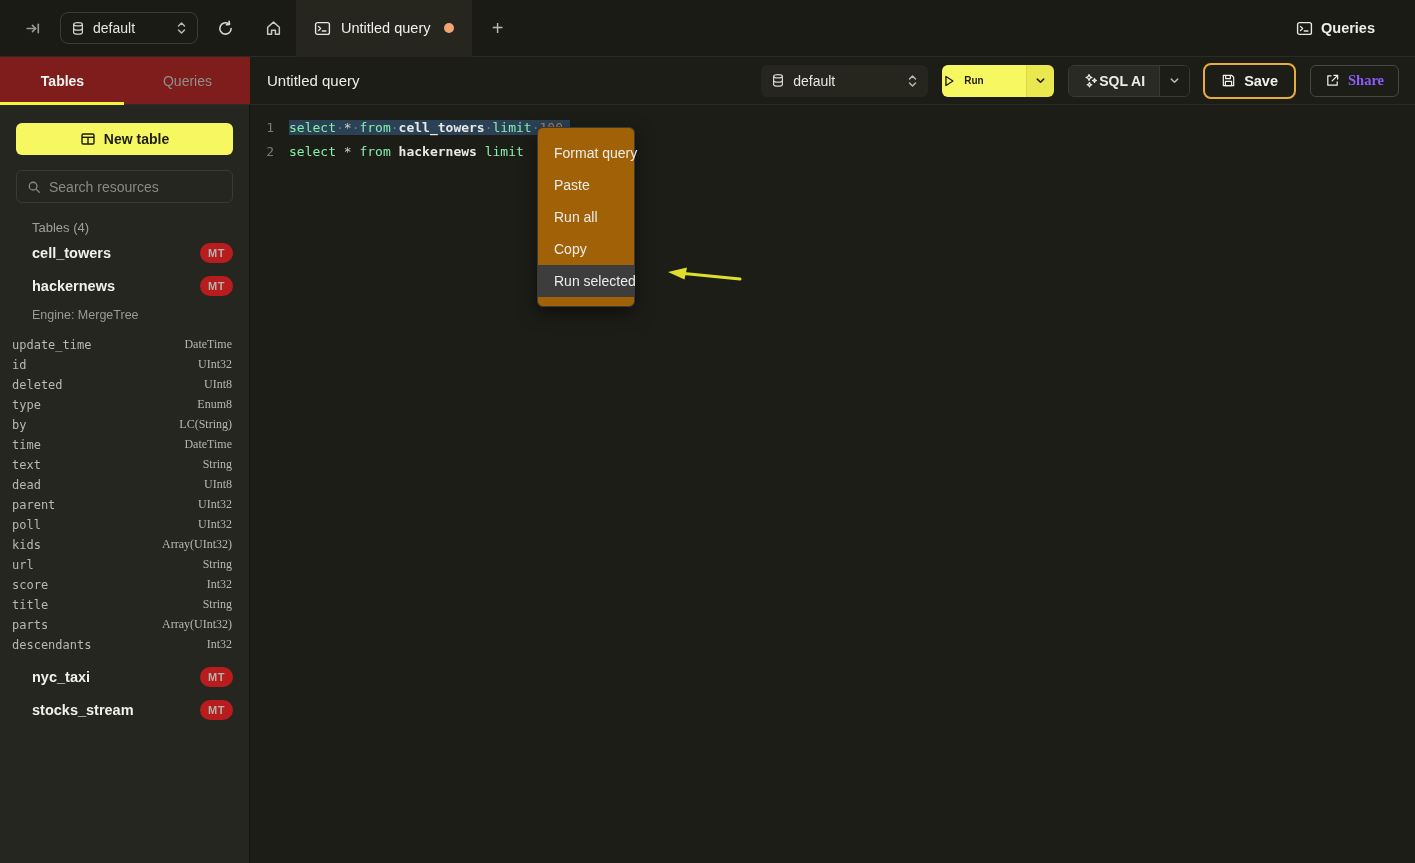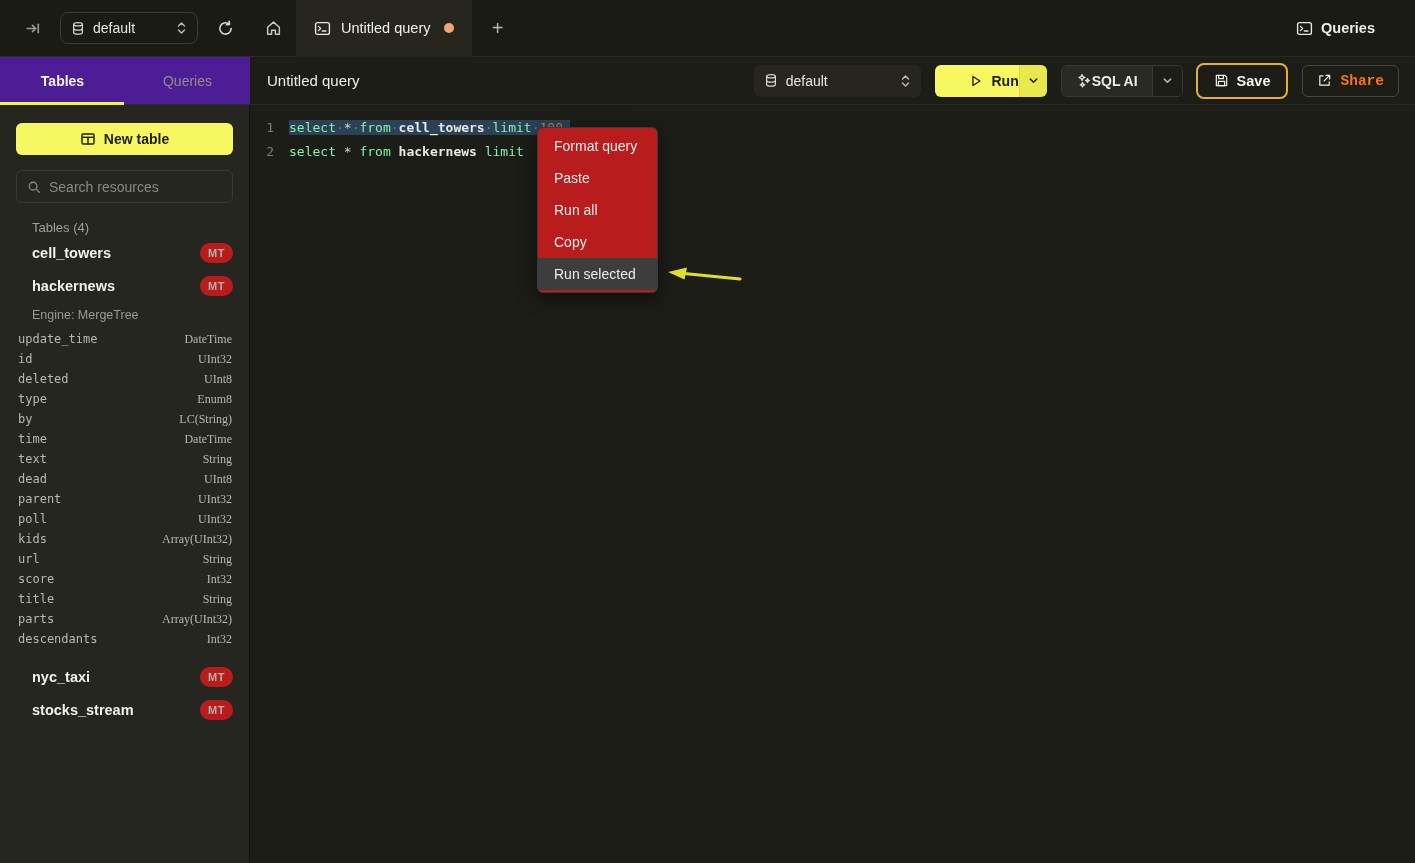--- a/index.html
+++ b/index.html
@@ -31,21 +31,21 @@
   .unsaved-dot { width:10px; height:10px; border-radius:50%; background:#f2a477; margin-left:4px; }
   .tab-plus { width:50px; height:57px; display:flex; align-items:center; justify-content:center; color:#b8b8b2; font-size:20px; cursor:pointer; }
   .topbar-spacer { flex:1; }
   .queries-link { display:flex; align-items:center; gap:8px; padding:0 40px 0 0; color:#ececea; font-size:14.5px; font-weight:600; cursor:pointer; }
 
   
   .sidebar {
     position:absolute; top:57px; left:0; width:250px; height:806px;
     background:#262620; border-right:1px solid #13130f;
   }
-  .side-tabs { position:absolute; top:0; left:0; width:250px; height:48px; background:#4c1d95; display:flex; border-bottom:1px solid #2c2c26;align-items:center; }
+  .side-tabs { position:absolute; top:0; left:0; width:250px; height:48px; background:#7f1d1d; display:flex; border-bottom:1px solid #2c2c26;align-items:center; }
   .side-tab { width:125px; height:48px; display:flex; align-items:center; justify-content:center; font-size:14px; cursor:pointer; position:relative; color:#8f8f89; }
   .side-tab.active { color:#f2f2ee; font-weight:600; }
   .side-tab.active::after { content:""; position:absolute; left:0; right:1px; bottom:0; height:3px; background:#f4f43c; }
   .side-content { position:absolute; top:48px; left:0; width:249px; bottom:0; overflow:hidden; }
   .new-table-btn {
     margin:18px 16px 0 16px; height:32px; background:#f7f762; color:#1c1c14;
     border:none; border-radius:6px; width:217px; display:flex; align-items:center; justify-content:center; gap:8px;
     font-size:14px; font-weight:600; cursor:pointer; font-family:"Liberation Sans", sans-serif;
   }
   .search-box {
@@ -60,74 +60,74 @@
   .section-title { margin:17px 16px 0 32px; font-size:13px; color:#a0a09a; height:16px; }
   .tbl-row { height:33px; margin-top:0; display:flex; align-items:center; padding:0 16px 0 32px; cursor:pointer; }
   .tbl-row:first-of-type { margin-top:6px; }
   .tbl-name { flex:1; font-size:14.5px; font-weight:600; color:#f0f0ec; }
   .mt-badge {
     width:33px; height:20px; border-radius:10px; background:#b91c1c; color:#b2b2ac;
     font-size:11px; font-weight:600; display:flex; align-items:center; justify-content:center; letter-spacing:.5px;
   }
   .engine-line { margin:6px 16px 2px 32px; font-size:12.5px; color:#9a9a94; height:16px; }
   .cols { margin:8px 0 0 0; }
-  .col-row { height:20px; display:flex; align-items:flex-start; padding:0 17px 0 18px; font-family:"DejaVu Sans Mono", monospace; font-size:12px; color:#b8b8b2; }
+  .col-row { height:20px; display:flex; align-items:flex-end; padding:0 17px 0 12px; font-family:"DejaVu Sans Mono", monospace; font-size:12px; color:#b8b8b2; }
   .col-row .cname { flex:1; }
   .col-row .ctype { text-align:right;font-family:Liberation Serif, serif; }
   .gap8 { height:8px; }
 
   
   .main-header {
     position:absolute; top:57px; left:250px; width:1165px; height:48px;
     display:flex; align-items:center; border-bottom:1px solid #2c2c26; background:#1d1d18; padding:0 16px 0 17px;
   }
   .page-title { font-size:15px; color:#ececea; }
   .mh-spacer { flex:1; }
   .tb-db {
     width:167px; height:32px; background:#26261f; border-radius:6px; display:flex; align-items:center; gap:8px;
     padding:0 10px; cursor:pointer; color:#e6e6e2; margin-right:14px;
   }
   .tb-db .val { flex:1; }
   .run-split { display:flex; height:32px; margin-right:14px; cursor:pointer; }
   .run-main {
     width:84px; background:#f7f762; color:#1c1c14; border-radius:6px 0 0 6px;
-    display:flex; align-items:center; justify-content:flex-end; gap:8px; font-size:14px; font-weight:600;
+    display:flex; align-items:center; justify-content:flex-start; gap:8px; font-size:10px; font-weight:600;
   }
   .run-chev { width:28px; background:#e9e94f; border-radius:0 6px 6px 0; display:flex; align-items:center; justify-content:center; color:#1c1c14; border-left:1px solid #d9d940; }
   .sqlai { display:flex; height:32px; border:1px solid #3a3a33; border-radius:6px; overflow:hidden; margin-right:13px; cursor:pointer; }
   .sqlai-main { display:flex; align-items:center; gap:0; padding:0 14px; background:#2a2a24; color:#ececea; font-weight:600; font-size:14px; }
   .sqlai-chev { width:30px; display:flex; align-items:center; justify-content:center; background:#1d1d18; color:#b8b8b2; border-left:1px solid #3a3a33; }
   .save-btn {
     height:36px; padding:0 16px; border:2px solid #e8ac3a; border-radius:8px; background:transparent;
     display:flex; align-items:center; gap:8px; color:#f0f0ec; font-size:14.5px; font-weight:600; cursor:pointer; margin-right:14px;
     font-family:Liberation Sans, sans-serif;
   }
   .share-btn {
     height:32px; padding:0 14px; border:1px solid #474741; border-radius:6px; background:transparent;
-    display:flex; align-items:center; gap:8px; color:#f97316; font-size:14.5px; font-weight:600; cursor:pointer;
-    font-family:Liberation Mono, monospace;
+    display:flex; align-items:center; gap:8px; color:#8b5cf6; font-size:14.5px; font-weight:600; cursor:pointer;
+    font-family:Liberation Serif, serif;
   }
 
   
   .editor { position:absolute; top:105px; left:250px; right:0; bottom:0; background:#1d1d18; padding-top:11px; cursor:text; }
   .code-line { height:24px; line-height:24px; display:flex; font-family:"DejaVu Sans Mono", monospace; font-size:13px; }
   .gutter { width:24px; text-align:right; color:#7b7b75; flex:none; }
   .code { margin-left:15px; white-space:pre; }
   .sel { background:#2b4156; padding-right:7px; }
   .kw { color:#86efac; }
   .op { color:#cfcfcb; }
   .tbl { color:#e8e8e4; font-weight:bold; }
   .num { color:#bf7d46; }
   .ws { color:#647e95; }
 
   
   .ctx-menu {
-    position:absolute; left:537px; top:127px; width:121px; background:#b91c1c;
+    position:absolute; left:537px; top:127px; width:98px; background:#a16207;
     border:1px solid #3a3a3b; border-radius:6px; box-shadow:0 6px 18px rgba(0,0,0,.55);
-    padding:2px 0; z-index:20;
+    padding:9px 0; z-index:20;
   }
   .ctx-item { height:32px; display:flex; align-items:center; padding:0 16px; font-size:14px; color:#ececea; cursor:pointer; white-space:nowrap; }
   .ctx-item.hover { background:#3d3d3e; }
 
   
   .annot-arrow { position:absolute; left:0; top:0; z-index:30; pointer-events:none; }
 </style>
 </head>
 <body>
 

